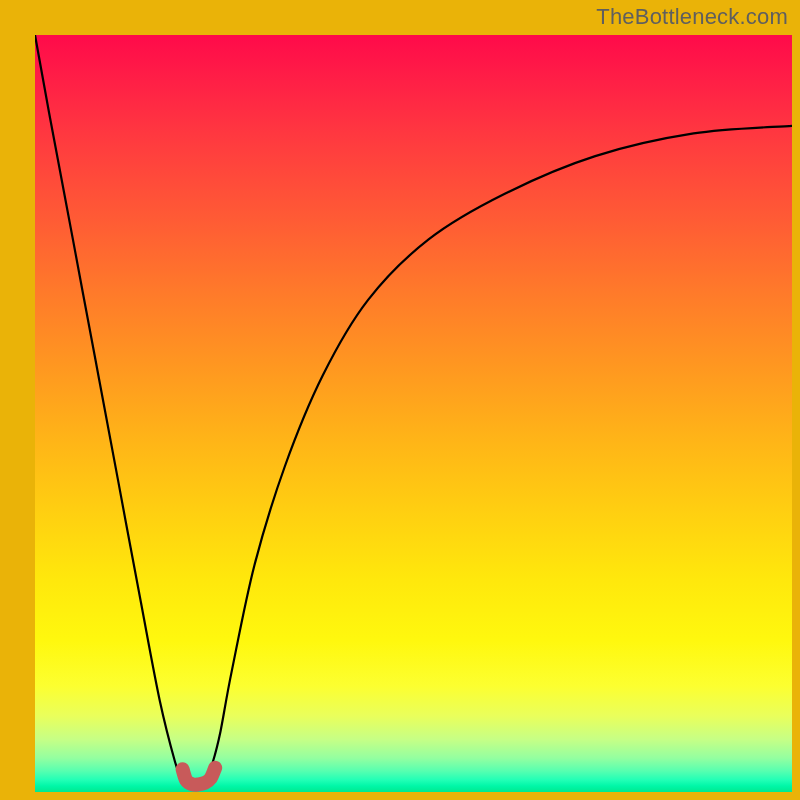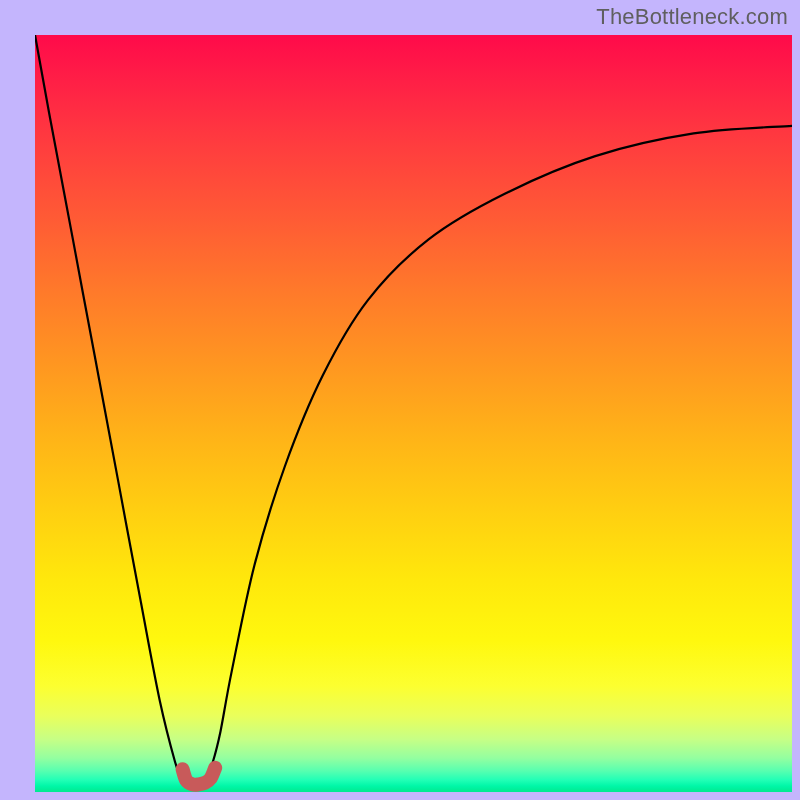--- a/index.html
+++ b/index.html
@@ -8,21 +8,21 @@
     width: 800px;
     height: 800px;
     overflow: hidden;
     background: #000;
     font-family: Arial, Helvetica, sans-serif;
   }
   .frame {
     position: absolute;
     left: 0; top: 0;
     width: 800px; height: 800px;
-    background: #c4b5fd;
+    background: #eab308;
   }
   .plot {
     position: absolute;
     left: 35px;
     top: 35px;
     width: 757px;
     height: 757px;
     overflow: hidden;
   }
   .gradient {

